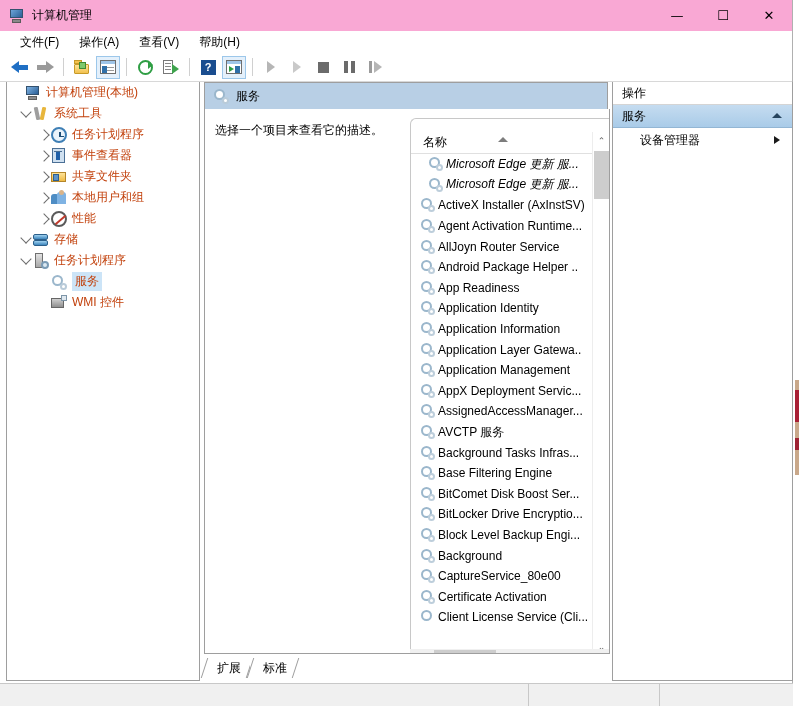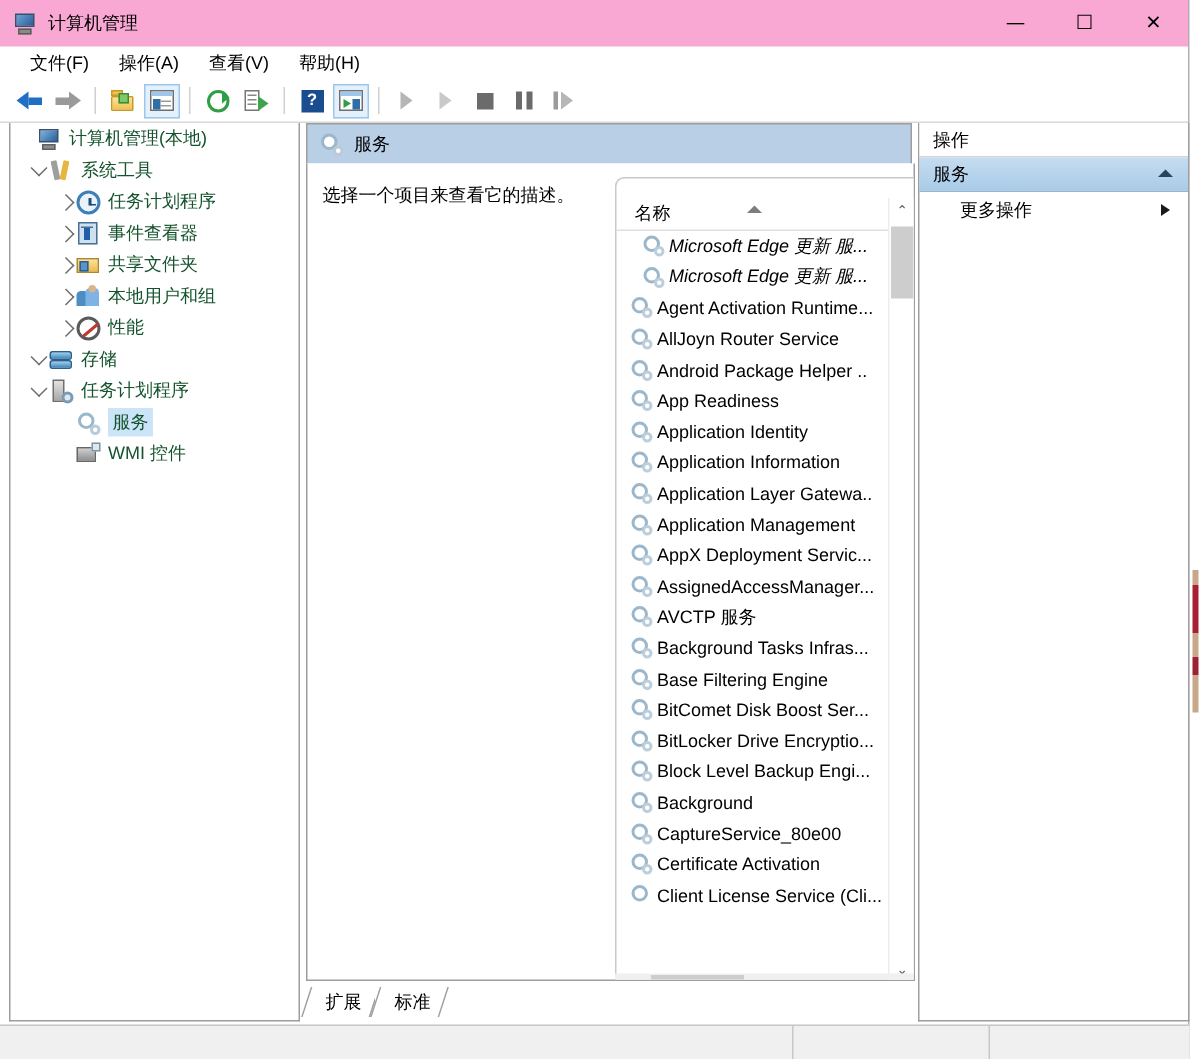--- a/index.html
+++ b/index.html
@@ -217,21 +217,21 @@
     font-size: 12px; white-space: nowrap; cursor: default;
   }
   .tw { width: 14px; flex: none; display: flex; align-items: center; justify-content: center; }
   .chev {
     width: 7px; height: 7px;
     border-right: 1.6px solid #6d6d6d; border-bottom: 1.6px solid #6d6d6d;
   }
   .chev.right { transform: rotate(-45deg); }
   .chev.down { transform: rotate(45deg); margin-top: -3px; }
   .tico { width: 16px; height: 16px; margin-right: 5px; flex: none; position: relative; }
-  .tlabel { color: #14532d; }
+  .tlabel { color: #c2410c; }
   .tree-row.selected .tlabel { background: #cce4f7; padding: 1px 3px; }
 
   
   .ic-computer .s1 { position:absolute; left:1px; top:1px; width:13px; height:9px;
     background: linear-gradient(135deg,#7fb3e3,#2b5f96); border:1px solid #34516e; box-sizing:border-box;}
   .ic-computer .s2 { position:absolute; left:3px; top:11px; width:9px; height:4px; background:#8e8e8e; border:1px solid #606060; box-sizing:border-box;}
   .ic-tools .w1 { position:absolute; left:2px; top:1px; width:4px; height:13px; background:#9e9e9e; transform:rotate(-12deg); border-radius:1px;}
   .ic-tools .w2 { position:absolute; left:8px; top:1px; width:4px; height:13px; background:#e8b63c; transform:rotate(12deg); border-radius:1px;}
   .ic-clock { border:2px solid #3e7fb5; border-radius:50%; background:#eaf3fb; box-sizing:border-box;}
   .ic-clock .h { position:absolute; left:6px; top:3px; width:1.5px; height:5px; background:#1d4e77;}
@@ -693,20 +693,27 @@
                   <div class="gg1"></div>
                   <div class="gg2"></div>
                 </div>
               <div class="svc-label">Microsoft Edge 更新 服...</div>
             </div>
             <div class="svc-row">
               <div class="svc-ico">
                   <div class="gg1"></div>
                   <div class="gg2"></div>
                 </div>
+              <div class="svc-label">ActiveX Installer (AxInstSV)</div>
+            </div>
+            <div class="svc-row">
+              <div class="svc-ico">
+                  <div class="gg1"></div>
+                  <div class="gg2"></div>
+                </div>
               <div class="svc-label">Agent Activation Runtime...</div>
             </div>
             <div class="svc-row">
               <div class="svc-ico">
                   <div class="gg1"></div>
                   <div class="gg2"></div>
                 </div>
               <div class="svc-label">AllJoyn Router Service</div>
             </div>
             <div class="svc-row">
@@ -863,21 +870,21 @@
 
     </div>
 
     <div id="actions-pane">
       <div id="actions-title">操作</div>
       <div id="actions-group">
         <span>服务</span>
         <div class="collapse-arrow"></div>
       </div>
       <div class="action-item">
-        <span>更多操作</span>
+        <span>设备管理器</span>
         <div class="submenu-arrow"></div>
       </div>
     </div>
 
   </div>
 
   <div id="statusbar">
     <div id="status-seg1"></div>
     <div id="status-seg2"></div>
     <div id="status-seg3"></div>

